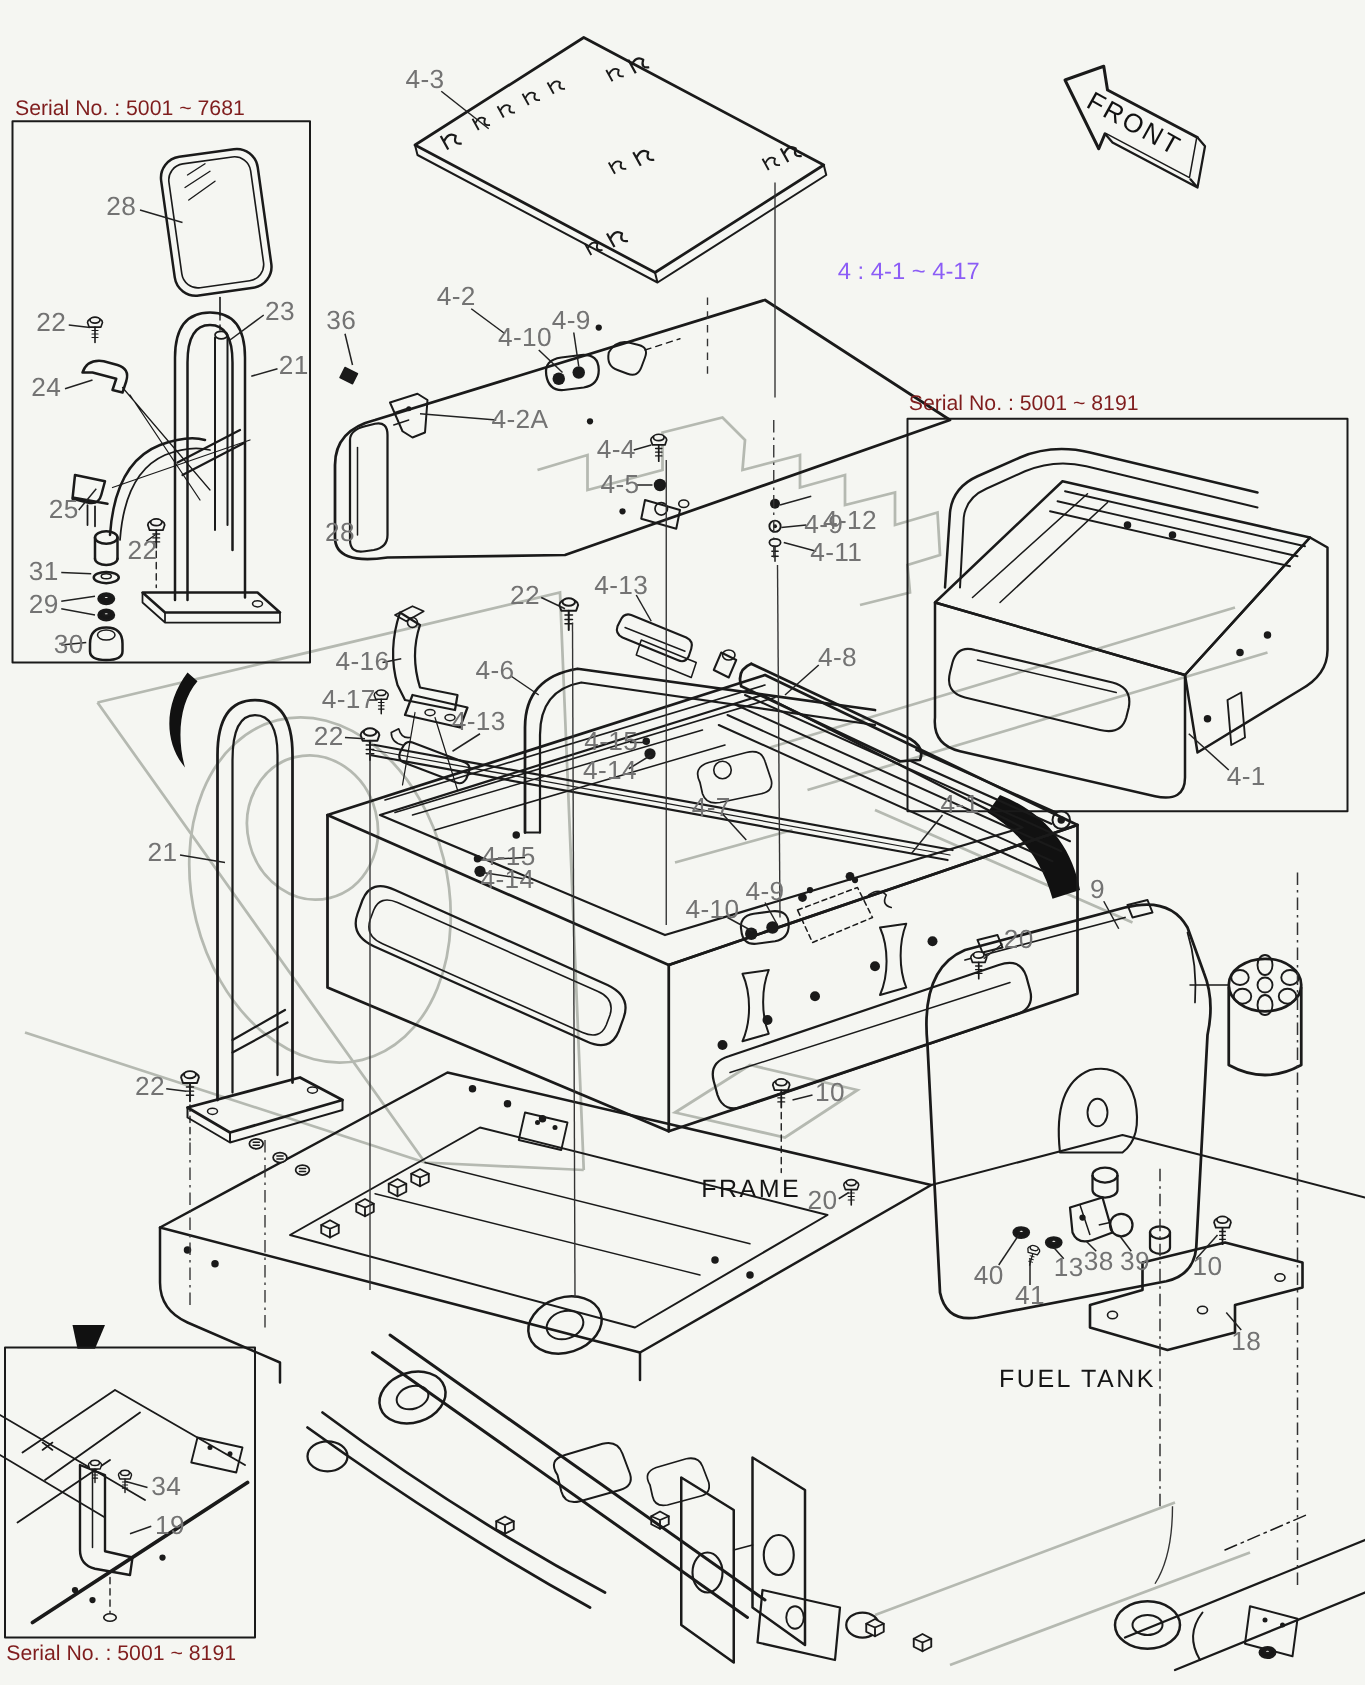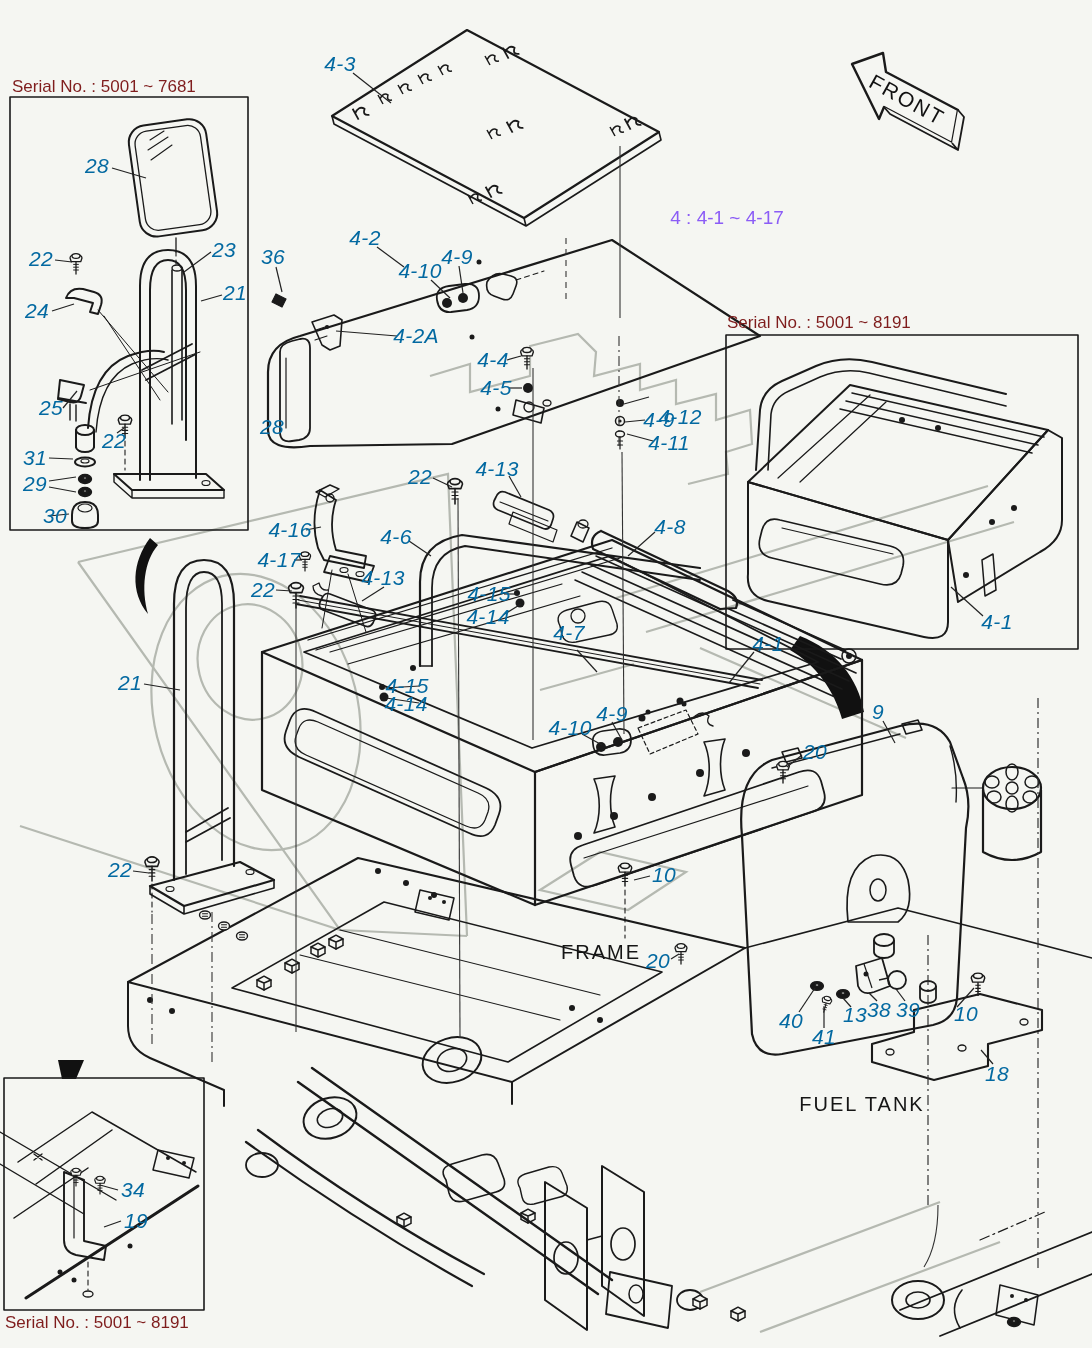--- a/index.html
+++ b/index.html
@@ -3,23 +3,22 @@
 <meta charset="utf-8">
 <style>
   html,body{margin:0;padding:0;background:#d9d9d9;}
   #stage{
     position:relative;width:1092px;height:1348px;overflow:hidden;
     background:#f5f6f2;font-family:"Liberation Sans",sans-serif;
   }
   #stage svg{position:absolute;left:0;top:0;}
   .callout{
     position:absolute;transform:translate(-50%,-50%);
-    font-size:21px;color:#0369a1;white-space:nowrap;letter-spacing:.3px;
+    font-size:21px;color:#737373;white-space:nowrap;letter-spacing:.3px;
     pointer-events:none;
-    font-style:italic;
   }
   .cap{
     position:absolute;transform:translateY(-55%);
     font-size:17px;color:#7f1d1d;white-space:nowrap;pointer-events:none;
   }
   .zone-label{
     position:absolute;transform:translate(-50%,-50%);
     font-size:20px;color:#151515;letter-spacing:2px;white-space:nowrap;pointer-events:none;
   }
   #assembly-note{
@@ -531,21 +530,21 @@
       <div class="callout" style="left: 420px; top: 477px;">22</div>
       <div class="callout" style="left: 497px; top: 469px;">4-13</div>
       <div class="callout" style="left: 290px; top: 530px;">4-16</div>
       <div class="callout" style="left: 279px; top: 560px;">4-17</div>
       <div class="callout" style="left: 396px; top: 537px;">4-6</div>
       <div class="callout" style="left: 383px; top: 578px;">4-13</div>
       <div class="callout" style="left: 263px; top: 590px;">22</div>
       <div class="callout" style="left: 670px; top: 527px;">4-8</div>
       <div class="callout" style="left: 489px; top: 594px;">4-15</div>
       <div class="callout" style="left: 488px; top: 617px;">4-14</div>
-      <div class="callout" style="left: 569px; top: 633px;">4-7</div>
+      <div class="callout" style="left: 569px; top: 647px;">4-7</div>
       <div class="callout" style="left: 768px; top: 644px;">4-1</div>
       <div class="callout" style="left: 407px; top: 686px;">4-15</div>
       <div class="callout" style="left: 406px; top: 704px;">4-14</div>
       <div class="callout" style="left: 612px; top: 714px;">4-9</div>
       <div class="callout" style="left: 570px; top: 728px;">4-10</div>
       <div class="callout" style="left: 130px; top: 683px;">21</div>
       <div class="callout" style="left: 878px; top: 712px;">9</div>
       <div class="callout" style="left: 815px; top: 752px;">20</div>
       <div class="callout" style="left: 120px; top: 870px;">22</div>
       <div class="callout" style="left: 664px; top: 875px;">10</div>

